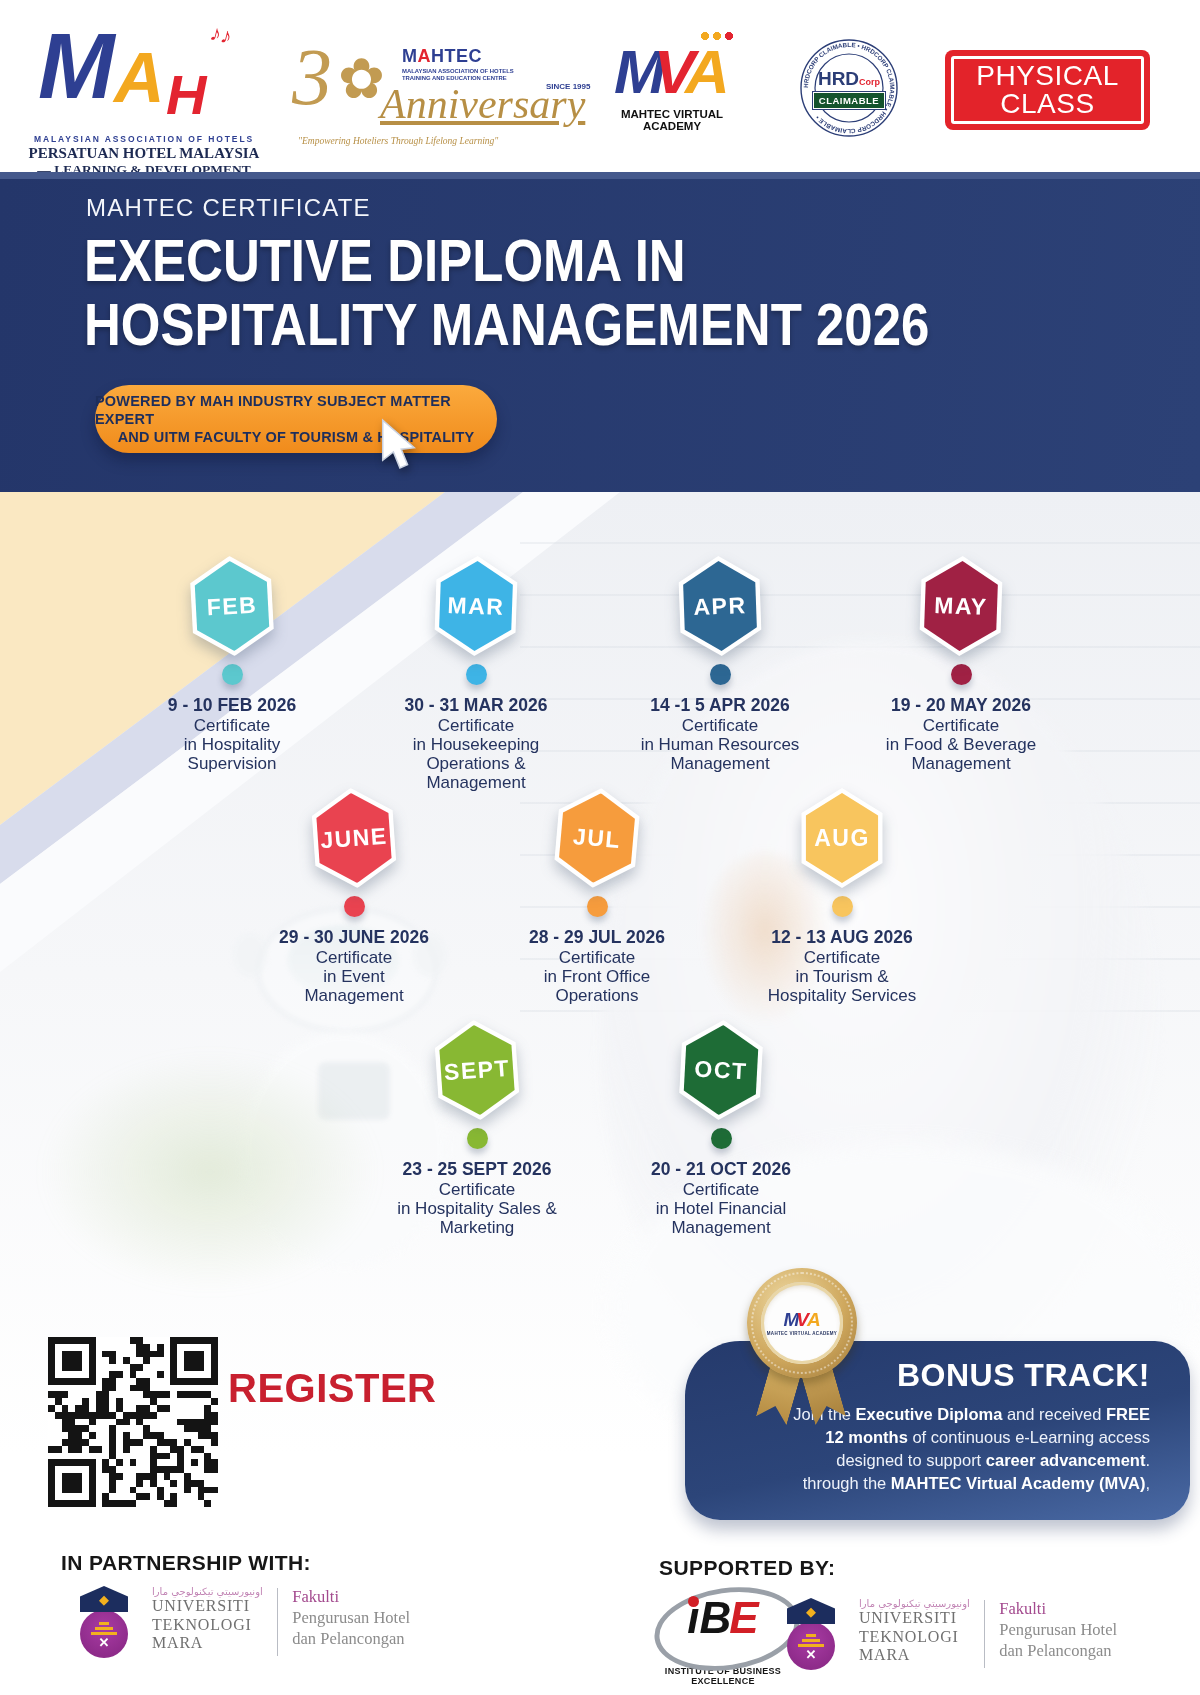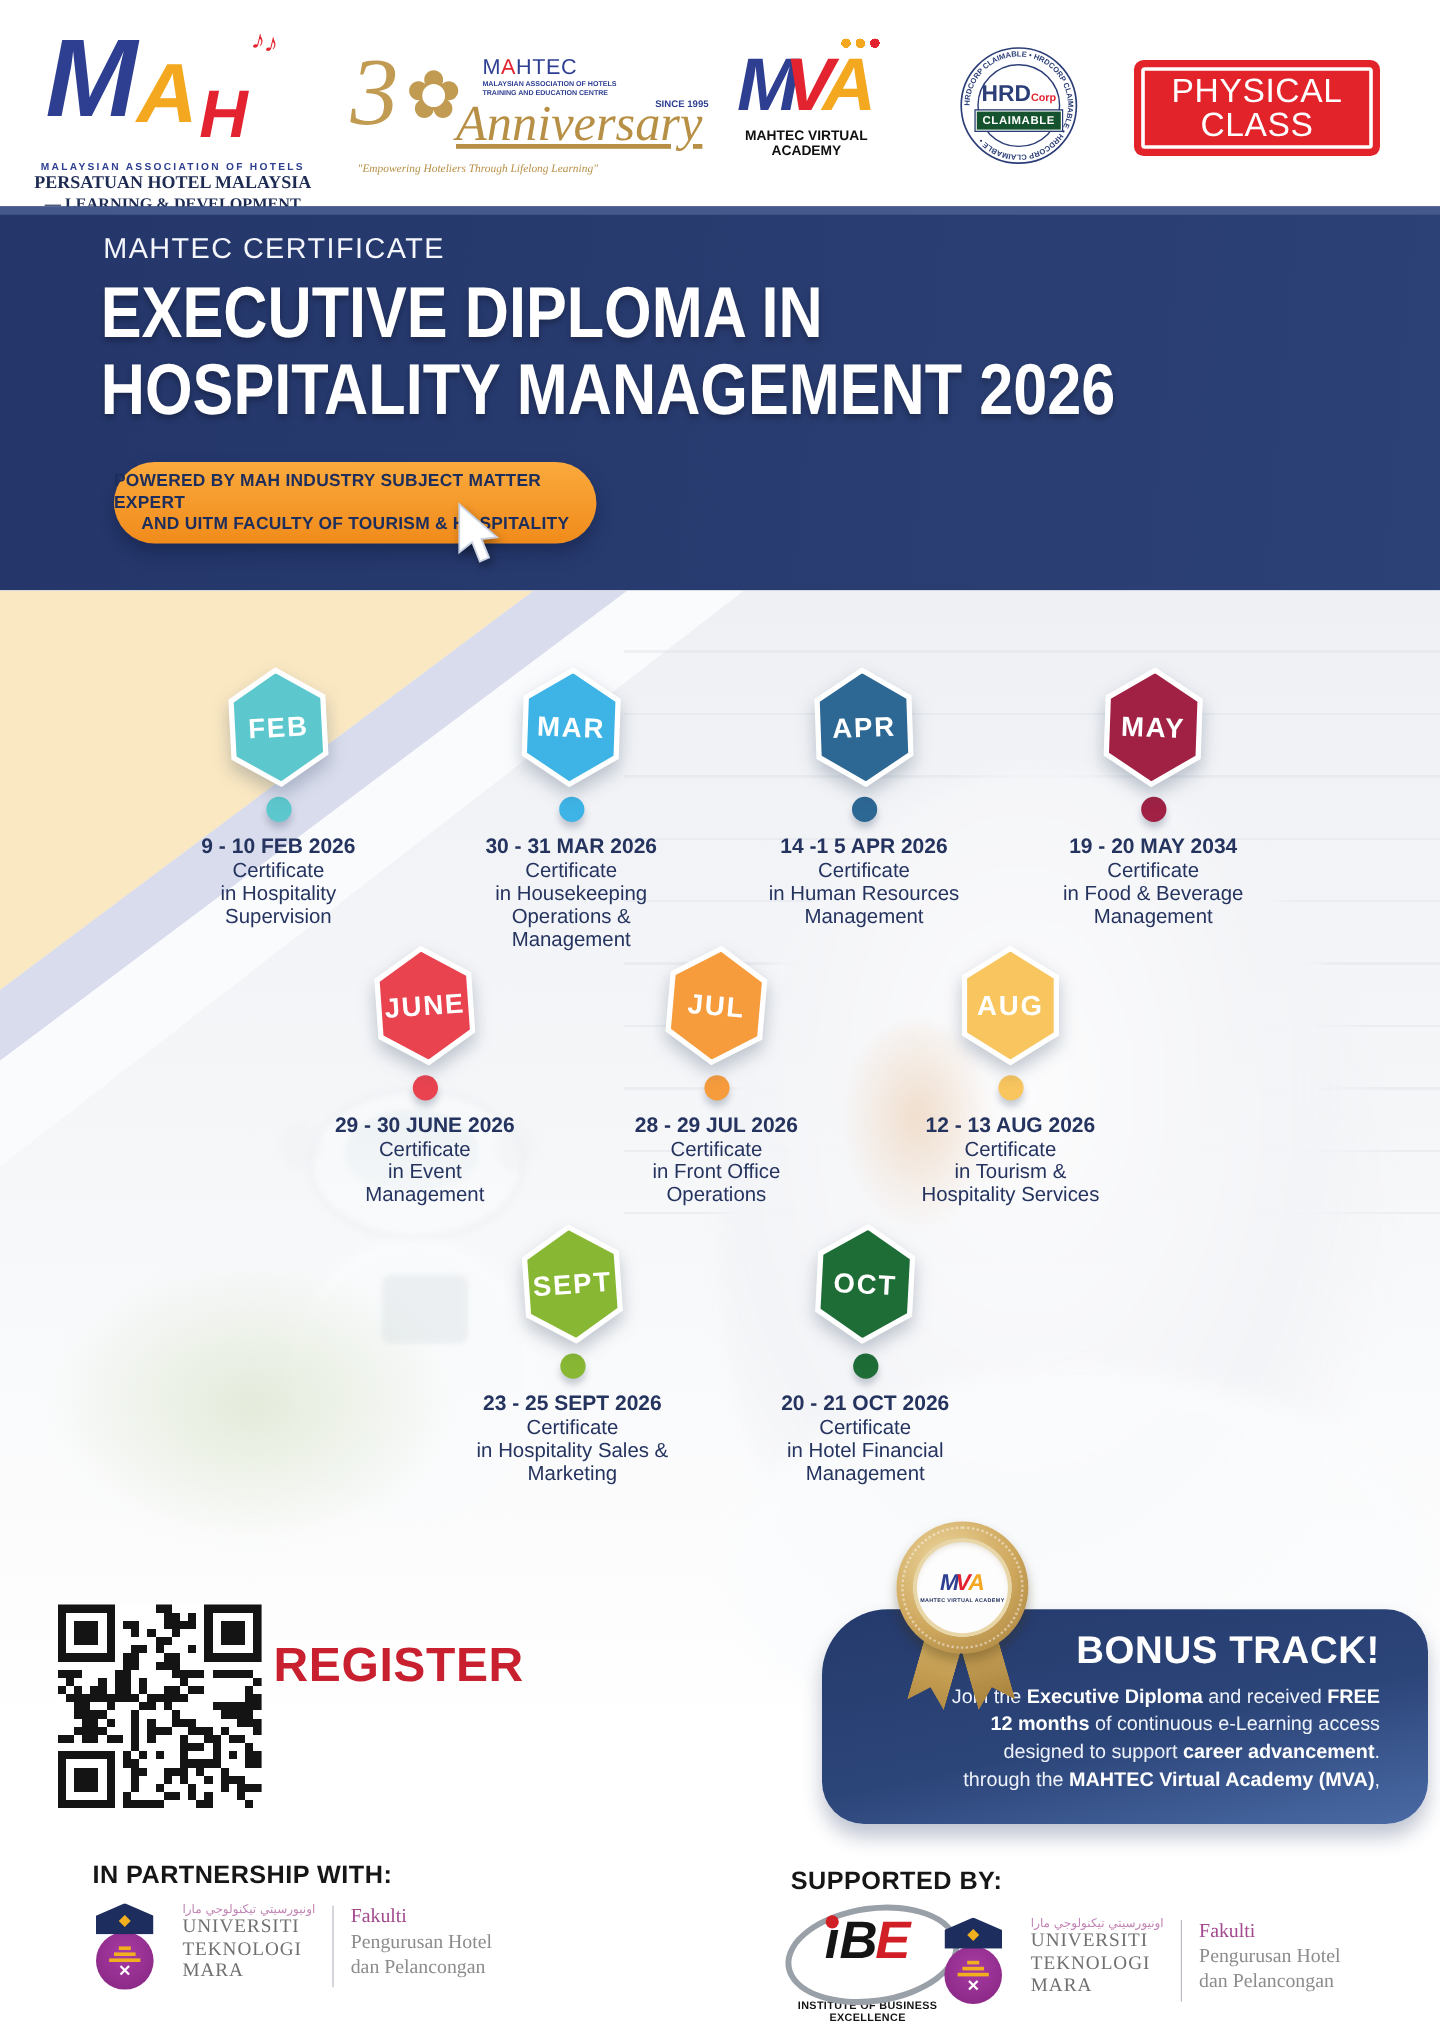--- a/index.html
+++ b/index.html
@@ -14,21 +14,21 @@
   .mah-a{position:absolute;left:86px;top:8px;font-size:70px;font-weight:900;font-style:italic;color:#f3a81f;}
   .mah-h{position:absolute;left:138px;top:32px;font-size:56px;font-weight:900;font-style:italic;color:#e32430;}
   .mah-notes{position:absolute;left:182px;top:-8px;font-size:22px;color:#e32430;transform:rotate(14deg);}
   .mah-l1{font-size:8.5px;letter-spacing:1.9px;font-weight:700;color:#2e3f92;margin-top:4px;}
   .mah-l2{font-family:"Liberation Serif",serif;font-size:15px;font-weight:700;color:#1d2a52;margin-top:1px;}
   .mah-l3{font-family:"Liberation Serif",serif;font-size:13.5px;font-weight:700;color:#1d2a52;}
 
   #anniv-logo{position:absolute;left:292px;top:30px;width:300px;height:120px;}
   .anniv-30{position:absolute;left:0;top:2px;font-family:"Liberation Serif",serif;font-style:italic;font-size:80px;color:#c29b52;}
   .anniv-flower{position:absolute;left:46px;top:16px;font-size:56px;color:#c29b52;}
-  .anniv-mahtec{position:absolute;left:110px;top:16px;font-size:18px;font-weight:400;letter-spacing:.5px;}
+  .anniv-mahtec{position:absolute;left:110px;top:16px;font-size:18px;font-weight:700;letter-spacing:.5px;}
   .anniv-mahtec .nv{color:#2e3f92;} .anniv-mahtec .rd{color:#e32430;}
   .anniv-org{position:absolute;left:110px;top:38px;font-size:5.9px;font-weight:700;color:#2e3f92;line-height:7px;}
   .anniv-script{position:absolute;left:88px;top:50px;font-family:"Liberation Serif",serif;font-style:italic;font-size:42px;color:#b78f45;text-decoration:underline;}
   .anniv-since{position:absolute;left:254px;top:52px;font-size:8px;font-weight:700;color:#2e3f92;}
   .anniv-tagline{position:absolute;left:6px;top:106px;font-family:"Liberation Serif",serif;font-style:italic;font-size:9.5px;color:#b78f45;white-space:nowrap;}
 
   #mva-logo{position:absolute;left:592px;top:40px;width:160px;text-align:center;}
   .mva-letters{position:relative;font-size:62px;font-weight:900;font-style:italic;line-height:64px;}
   .mva-m{color:#2e3f92;} .mva-v{color:#e32430;margin-left:-12px;} .mva-a{color:#f3a81f;margin-left:-10px;}
   .mva-dots{position:absolute;right:18px;top:-8px;width:34px;height:8px;border-radius:4px;
@@ -134,21 +134,21 @@
   #medal::before{content:'';position:absolute;inset:4px;border:2px dotted rgba(255,255,255,.45);border-radius:50%;}
   .medal-inner{position:absolute;inset:14px;border-radius:50%;background:#fdfdfd;
                box-shadow:inset 0 0 0 3px #e9d6a6,inset 0 3px 6px rgba(120,90,30,.3);
                display:flex;flex-direction:column;align-items:center;justify-content:center;}
   .medal-mva{font-size:19px;font-weight:900;font-style:italic;line-height:19px;}
   .medal-mva .mva-m{color:#2e3f92;}.medal-mva .mva-v{color:#e32430;margin-left:-3px;}.medal-mva .mva-a{color:#f3a81f;margin-left:-2px;}
   .medal-cap{font-size:4.5px;font-weight:800;color:#25335f;letter-spacing:.3px;margin-top:2px;}
 
   
   .foot-label{position:absolute;font-size:21px;font-weight:700;color:#161616;letter-spacing:.4px;}
-  #partner-label{left:77px;top:1551px;}
+  #partner-label{left:61px;top:1551px;}
   #supported-label{left:659px;top:1556px;}
 
   .uitm-logo{position:absolute;display:flex;}
   #uitm1{left:80px;top:1586px;}
   #uitm2{left:787px;top:1598px;}
   .uitm-shield{width:48px;height:72px;position:relative;flex:0 0 auto;}
   .sh-top{height:26px;background:#1c2d5e;clip-path:polygon(50% 0,100% 40%,100% 100%,0 100%,0 40%);
           display:flex;align-items:center;justify-content:center;}
   .sh-diamond{color:#f2b01e;font-size:13px;line-height:13px;}
   .sh-dome{width:48px;height:48px;margin-top:-2px;border-radius:50%;
@@ -314,21 +314,21 @@
       </div>
       <div class="month" style="left: 846px; top: 556px;">
         <div class="hexs">
           <div class="hexw" style="transform:rotate(2deg)">
             <div class="hex" style="background:#A02144">
               <span class="hex-label">MAY</span>
             </div>
           </div>
         </div>
         <div class="m-dot" style="background:#A02144"></div>
-        <div class="m-date">19 - 20 MAY 2034</div>
+        <div class="m-date">19 - 20 MAY 2026</div>
         <div class="m-line">Certificate</div>
         <div class="m-line">in Food &amp; Beverage</div>
         <div class="m-line">Management</div>
       </div>
       <div class="month" style="left: 239px; top: 788px;">
         <div class="hexs">
           <div class="hexw" style="transform:rotate(-4deg)">
             <div class="hex" style="background:#E94350">
               <span class="hex-label">JUNE</span>
             </div>

